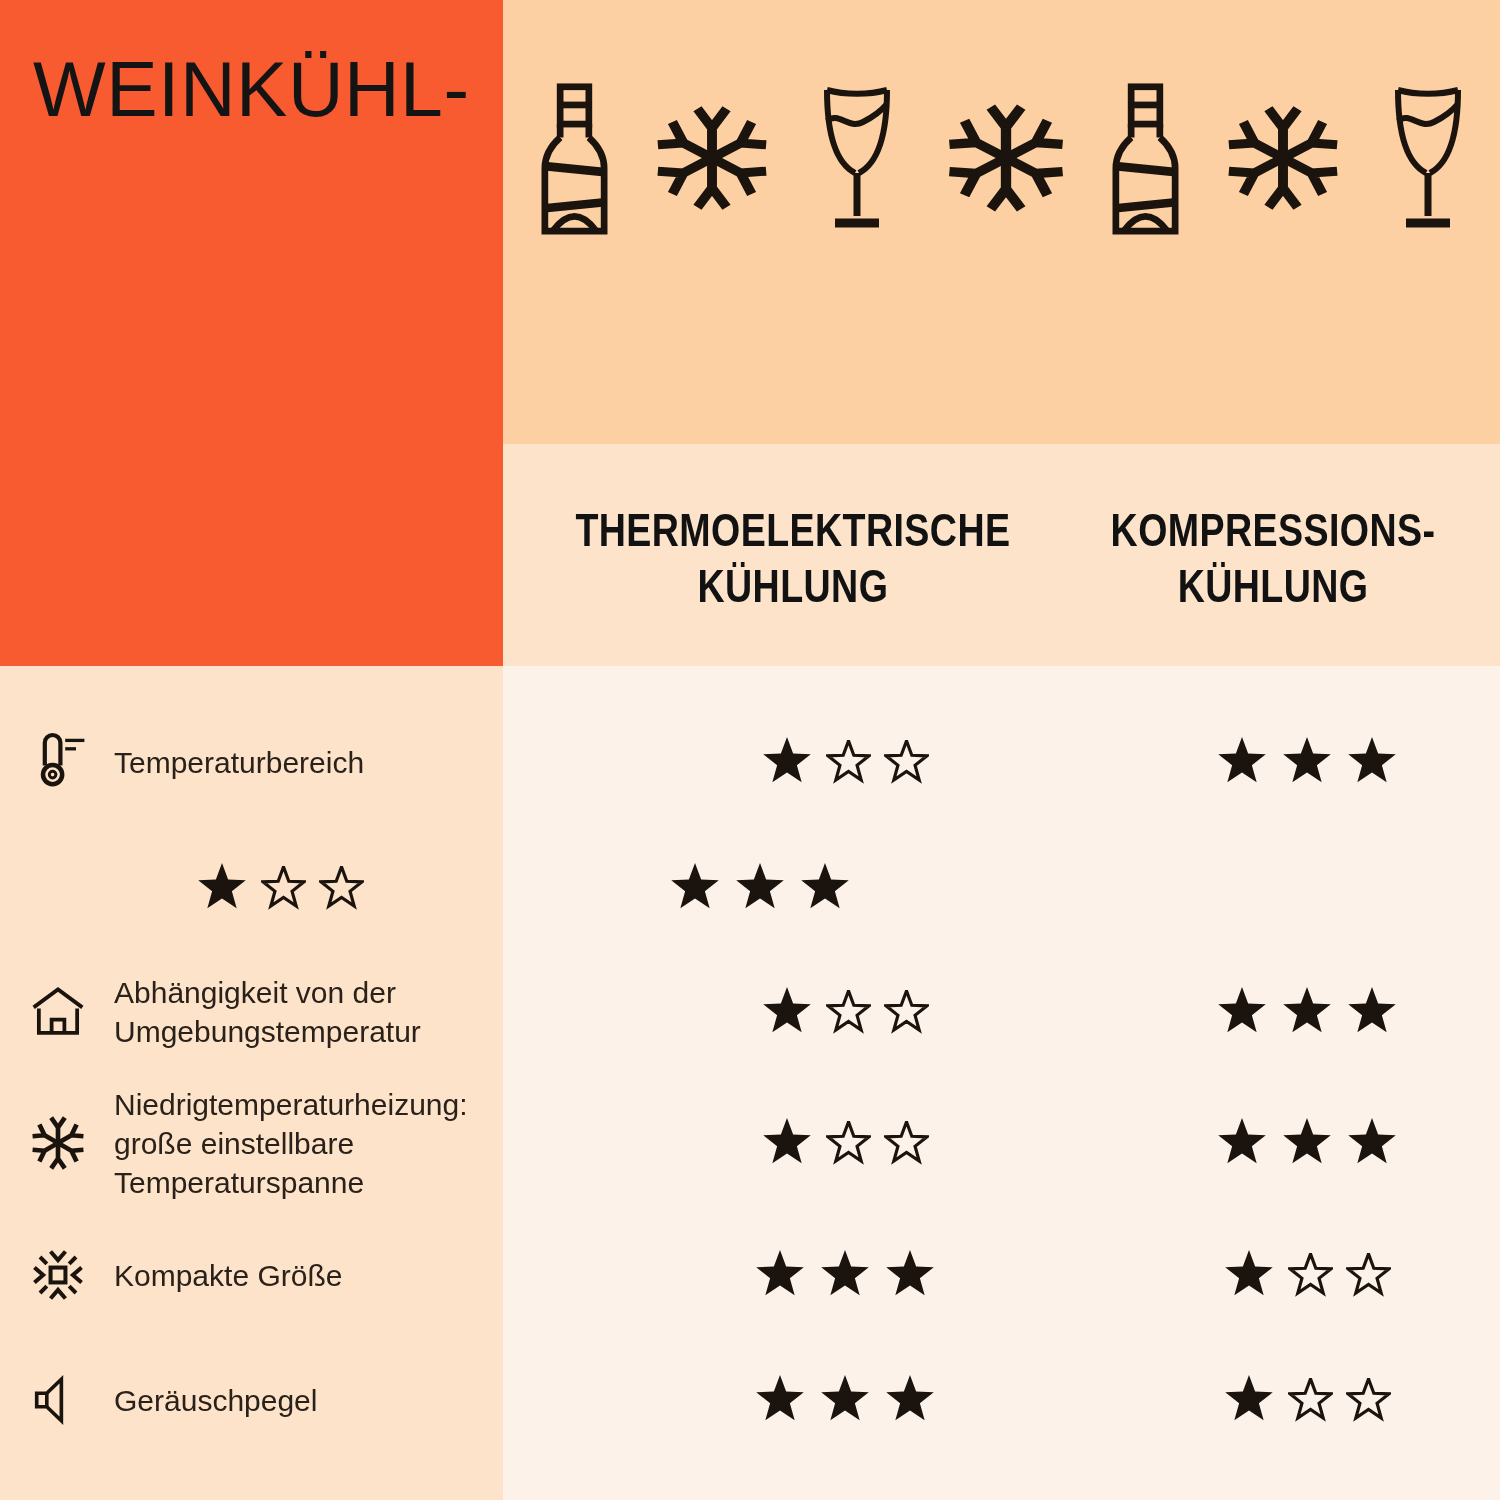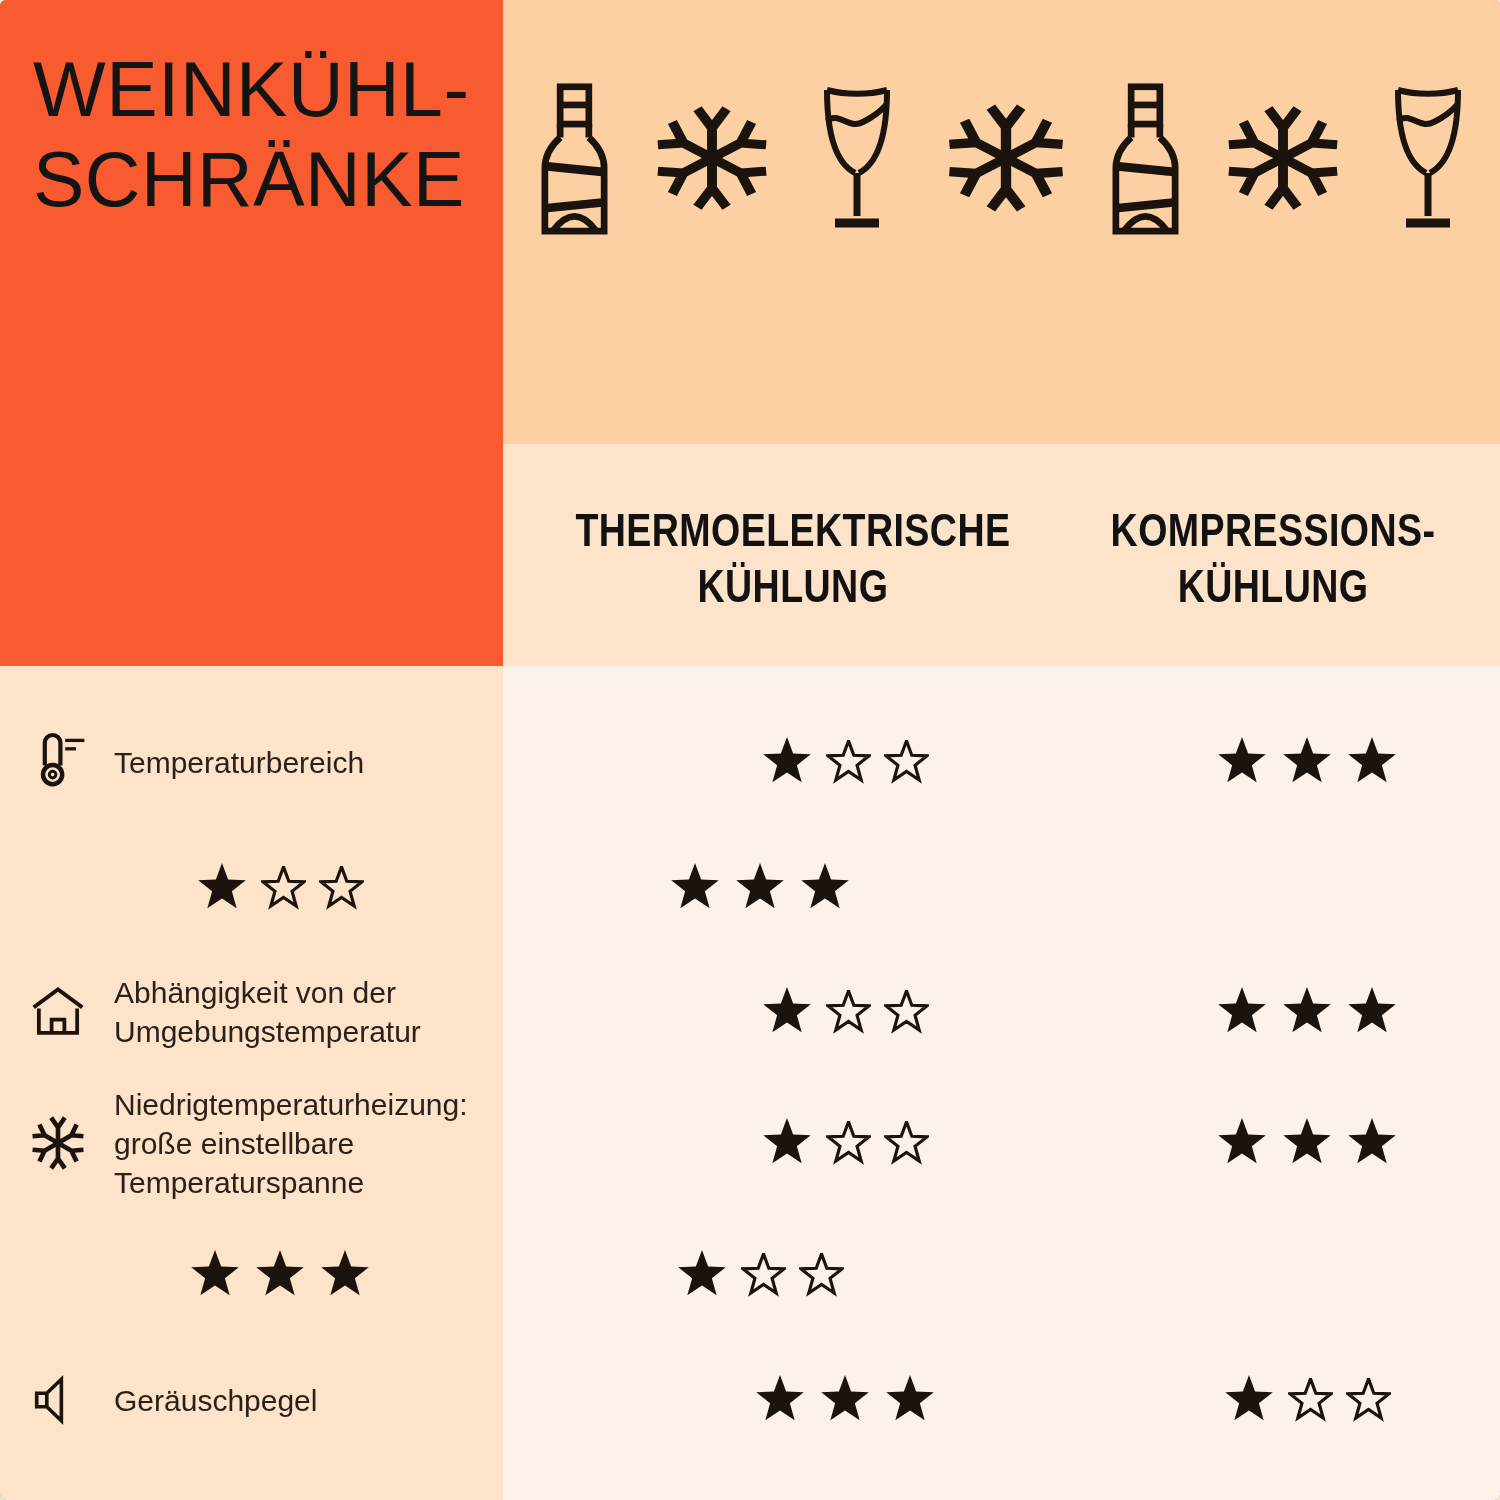--- a/index.html
+++ b/index.html
@@ -1,20 +1,19 @@
 <!DOCTYPE html>
 <html><head>
 <meta charset="utf-8">
 <style>
   html,body{margin:0;padding:0;background:#e8e8e8;}
   .canvas{
     position:relative;width:1500px;height:1500px;overflow:hidden;
     font-family:"Liberation Sans",sans-serif;
     background:#f97316;
-    border-radius:6px;
   }
   
   .blk{position:absolute;}
   .blk-orange{left:0;top:0;width:503px;height:666px;background:#F95B30;}
   .blk-topright{left:503px;top:0;width:997px;height:444px;background:#FCD0A2;}
   .blk-band{left:503px;top:444px;width:997px;height:222px;background:#FCE3C9;}
   .blk-leftcol{left:0;top:666px;width:503px;height:834px;background:#FCE3C9;}
   .blk-main{left:503px;top:666px;width:997px;height:834px;background:#FCF2EA;}
 
   
@@ -154,21 +153,20 @@
 <div class="canvas">
 
   <div class="blk blk-orange"></div>
   <div class="blk blk-topright"></div>
   <div class="blk blk-band"></div>
   <div class="blk blk-leftcol"></div>
   <div class="blk blk-main"></div>
 
   <div class="title">
     <div>WEINKÜHL-</div>
-    <div>SCHRÄNKE</div>
   </div>
 
   <div class="top-icons">
     <svg width="67" height="153" viewBox="0 0 70 160">
         <use href="#sym-bottle"></use>
       </svg>
     <svg width="132" height="120" viewBox="0 0 100 100" preserveAspectRatio="none">
         <use href="#sym-snowflake"></use>
       </svg>
     <svg width="84" height="150" viewBox="0 0 84 150">
@@ -336,20 +334,28 @@
             <path d="M50 2 L61.8 33.8 L95.7 35.2 L69 56.2 L78.2 88.8 L50 70 L21.8 88.8 L31 56.2 L4.3 35.2 L38.2 33.8 Z" fill="#1B140E"></path>
           </svg>
           <svg class="star-filled" viewBox="0 0 100 100">
             <path d="M50 2 L61.8 33.8 L95.7 35.2 L69 56.2 L78.2 88.8 L50 70 L21.8 88.8 L31 56.2 L4.3 35.2 L38.2 33.8 Z" fill="#1B140E"></path>
           </svg>
         </div>
       </div>
   </div>
 
   <div class="row" style="top:1215px">
+    <div class="label-cell">
+      <div class="icon-box">
+        <svg width="62" height="62" viewBox="0 0 100 100">
+            <use href="#sym-compress"></use>
+          </svg>
+      </div>
+      <div class="row-label">Kompakte Größe</div>
+    </div>
     <div class="stars-te">
         <div class="stars">
           <svg class="star-filled" viewBox="0 0 100 100">
             <path d="M50 2 L61.8 33.8 L95.7 35.2 L69 56.2 L78.2 88.8 L50 70 L21.8 88.8 L31 56.2 L4.3 35.2 L38.2 33.8 Z" fill="#1B140E"></path>
           </svg>
           <svg class="star-filled" viewBox="0 0 100 100">
             <path d="M50 2 L61.8 33.8 L95.7 35.2 L69 56.2 L78.2 88.8 L50 70 L21.8 88.8 L31 56.2 L4.3 35.2 L38.2 33.8 Z" fill="#1B140E"></path>
           </svg>
           <svg class="star-filled" viewBox="0 0 100 100">
             <path d="M50 2 L61.8 33.8 L95.7 35.2 L69 56.2 L78.2 88.8 L50 70 L21.8 88.8 L31 56.2 L4.3 35.2 L38.2 33.8 Z" fill="#1B140E"></path>

